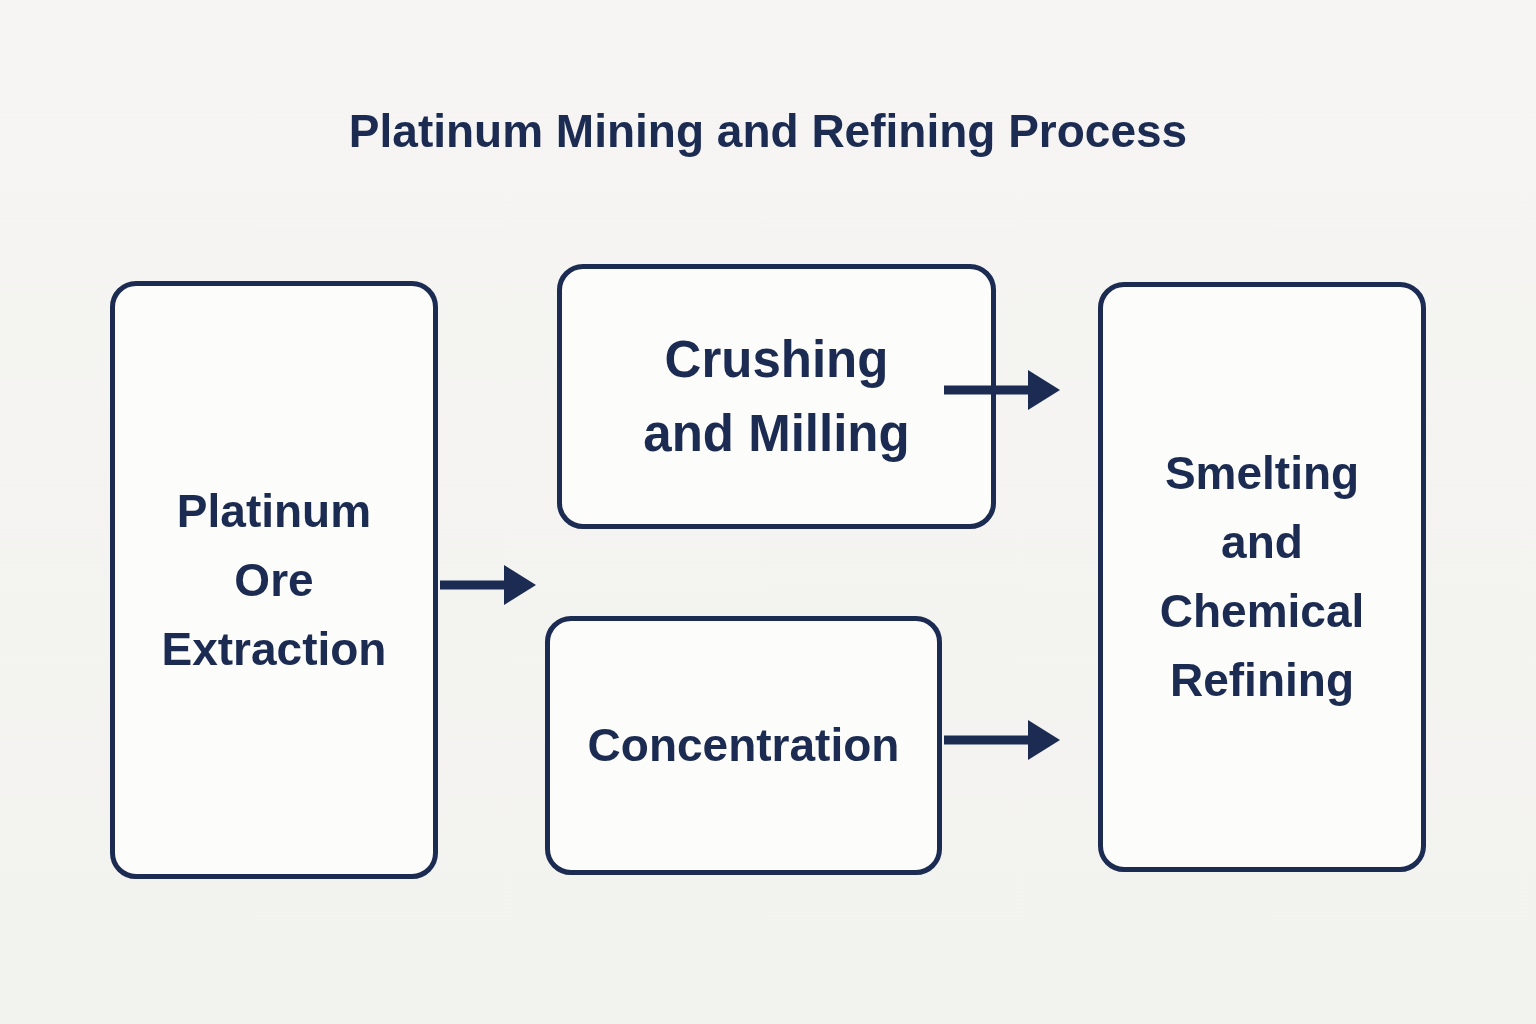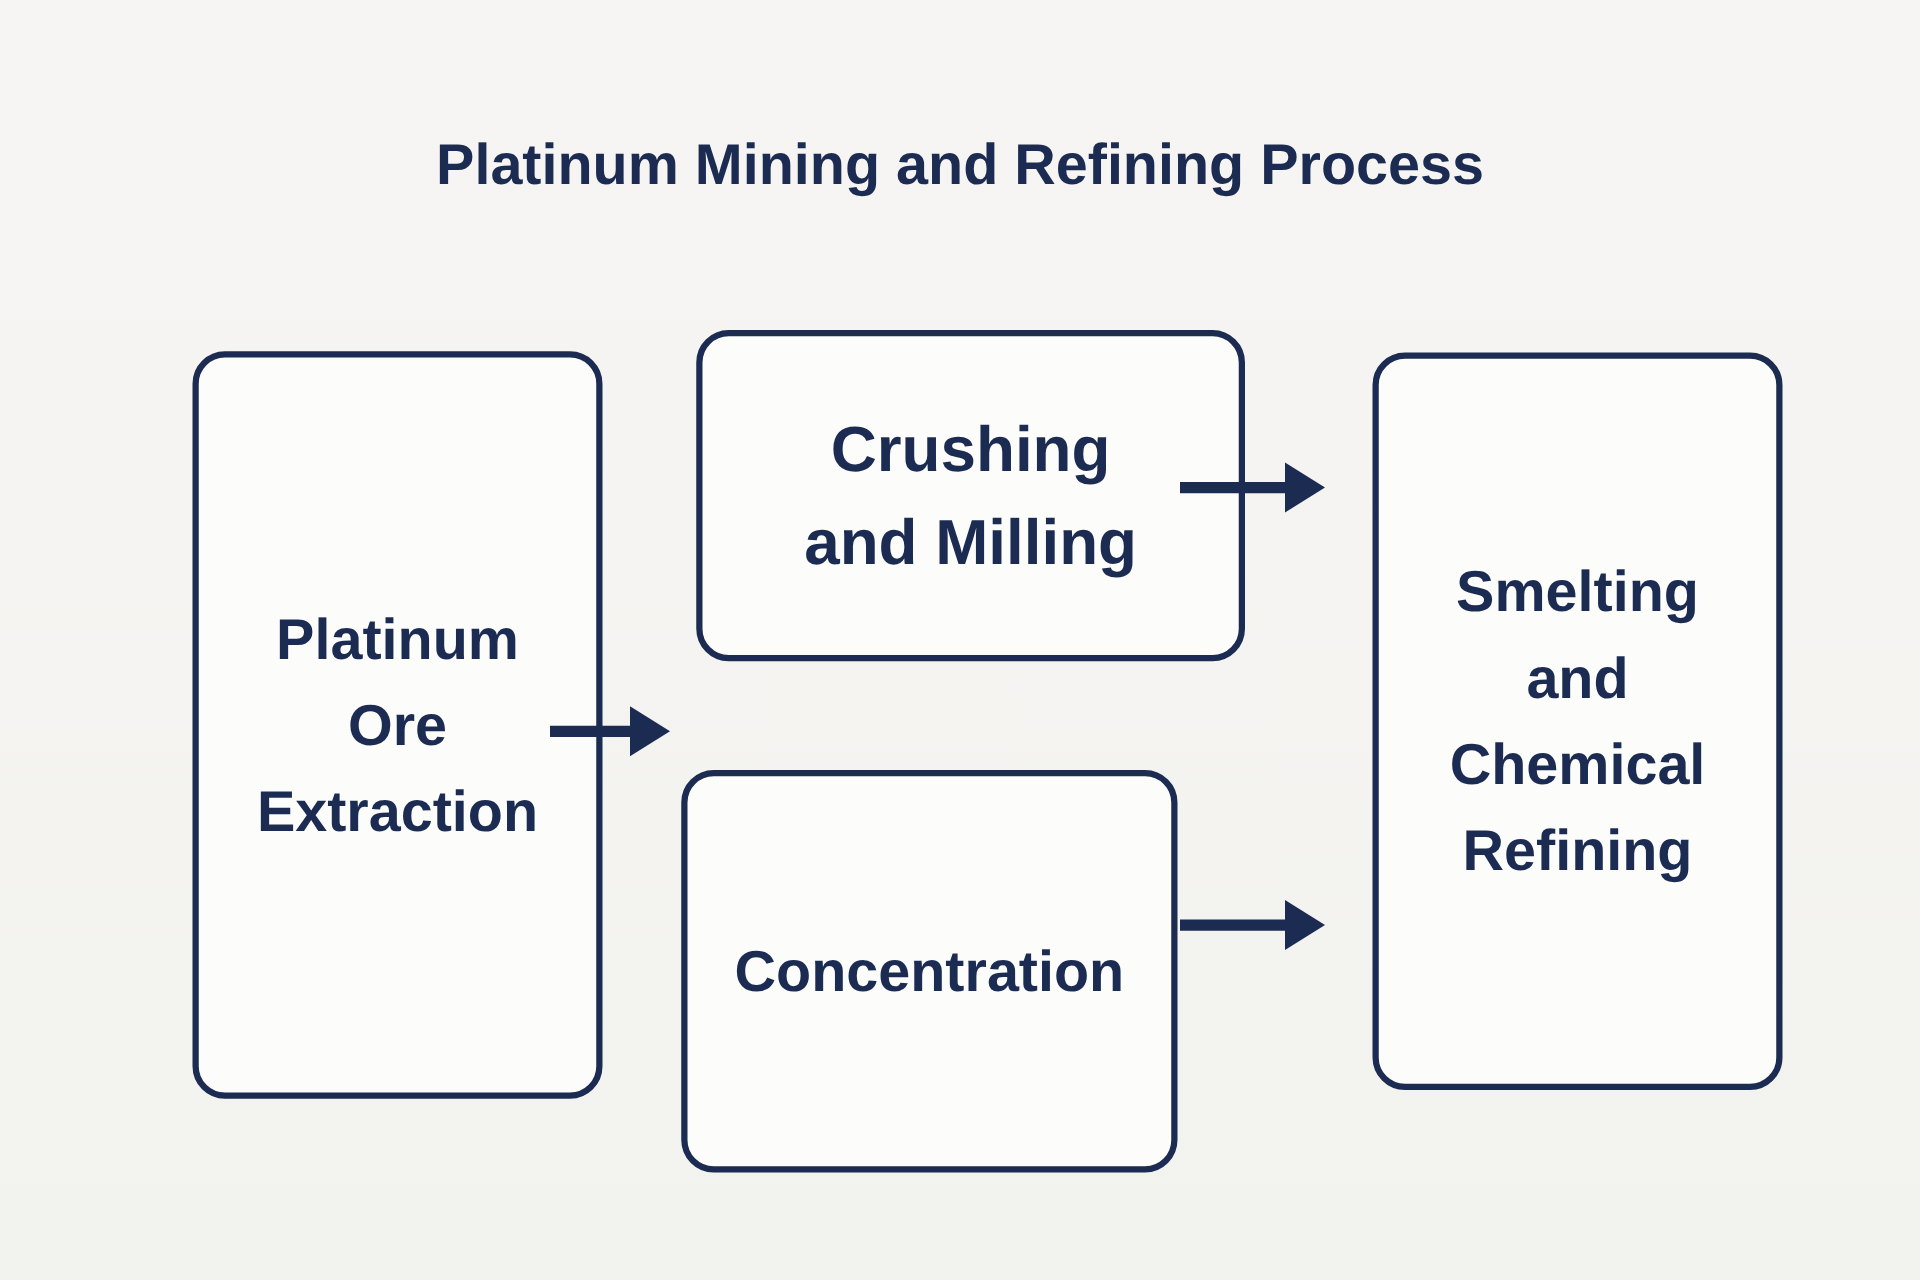--- a/index.html
+++ b/index.html
@@ -42,38 +42,37 @@
     white-space: pre-line;
     line-height: 1.5;
     padding: 0 18px;
   }
   #node-ore {
     left: 110px;
     top: 281px;
     width: 328px;
     height: 598px;
     font-size: 46px;
-    margin-left: 44px;
   }
   #node-crush {
     left: 545px;
     top: 264px;
     width: 439px;
     height: 265px;
     font-size: 51px;
     margin-left: 12px;
   }
   #node-crush .node-label {
     line-height: 1.45;
   }
   #node-conc {
     left: 545px;
     top: 616px;
     width: 397px;
-    height: 322px;
+    height: 259px;
     font-size: 46px;
   }
   #node-smelt {
     left: 1098px;
     top: 282px;
     width: 328px;
     height: 590px;
     font-size: 46px;
   }
   svg.arrows {

